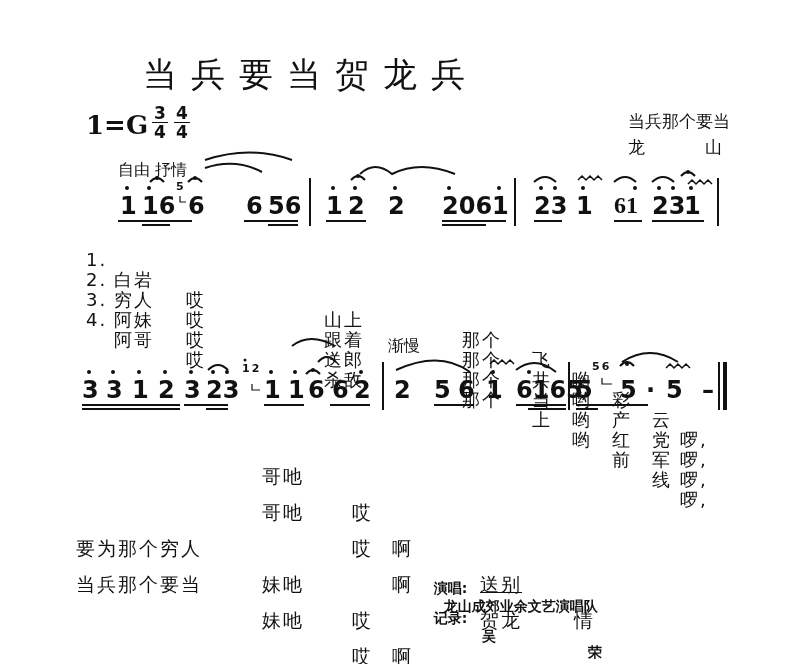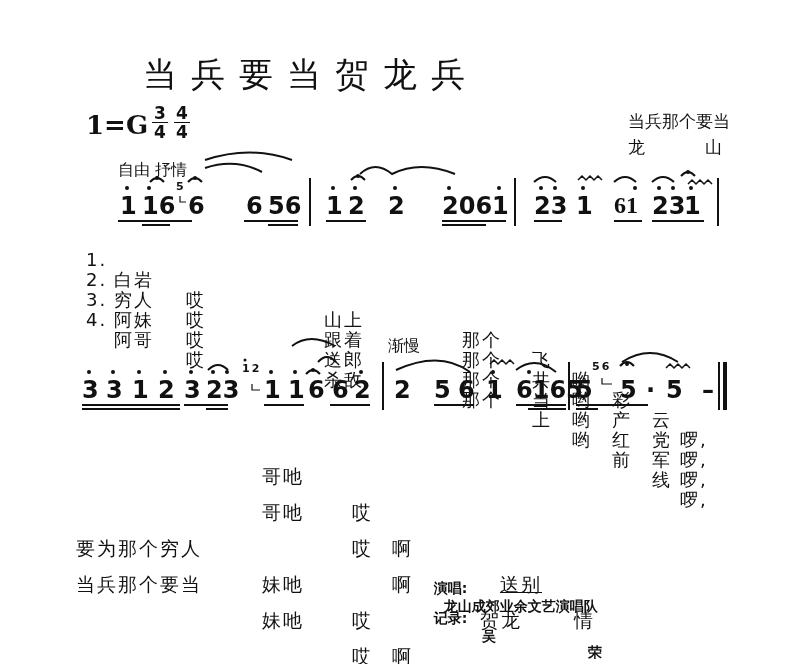--- a/index.html
+++ b/index.html
@@ -173,21 +173,21 @@
   <div class="ul" style="left:528px; top:408px; width:38px;"></div>
   <div class="ul" style="left:576px; top:404px; width:72px;"></div>
   <div class="ul" style="left:576px; top:408px; width:22px;"></div>
 </div>
 
 <div class="abs" style="left:76px; top:422px;">
   <div class="abs lyric2" style="left:0; top:0;">
     <span class="abs" style="left:186px;">哥吔</span>
     <span class="abs" style="left:276px;">哎</span>
     <span class="abs" style="left:316px;">啊</span>
-    <span class="abs" style="left:424px;text-decoration:underline;">送别</span>
+    <span class="abs" style="left:404px;text-decoration:underline;">送别</span>
     <span class="abs" style="left:498px;">情</span>
     
   </div>
   <div class="abs lyric2" style="left:0; top:36px;">
     <span class="abs" style="left:186px;">哥吔</span>
     <span class="abs" style="left:276px;">哎</span>
     <span class="abs" style="left:316px;">啊</span>
     <span class="abs" style="left:404px;">贺龙</span>
     
     

